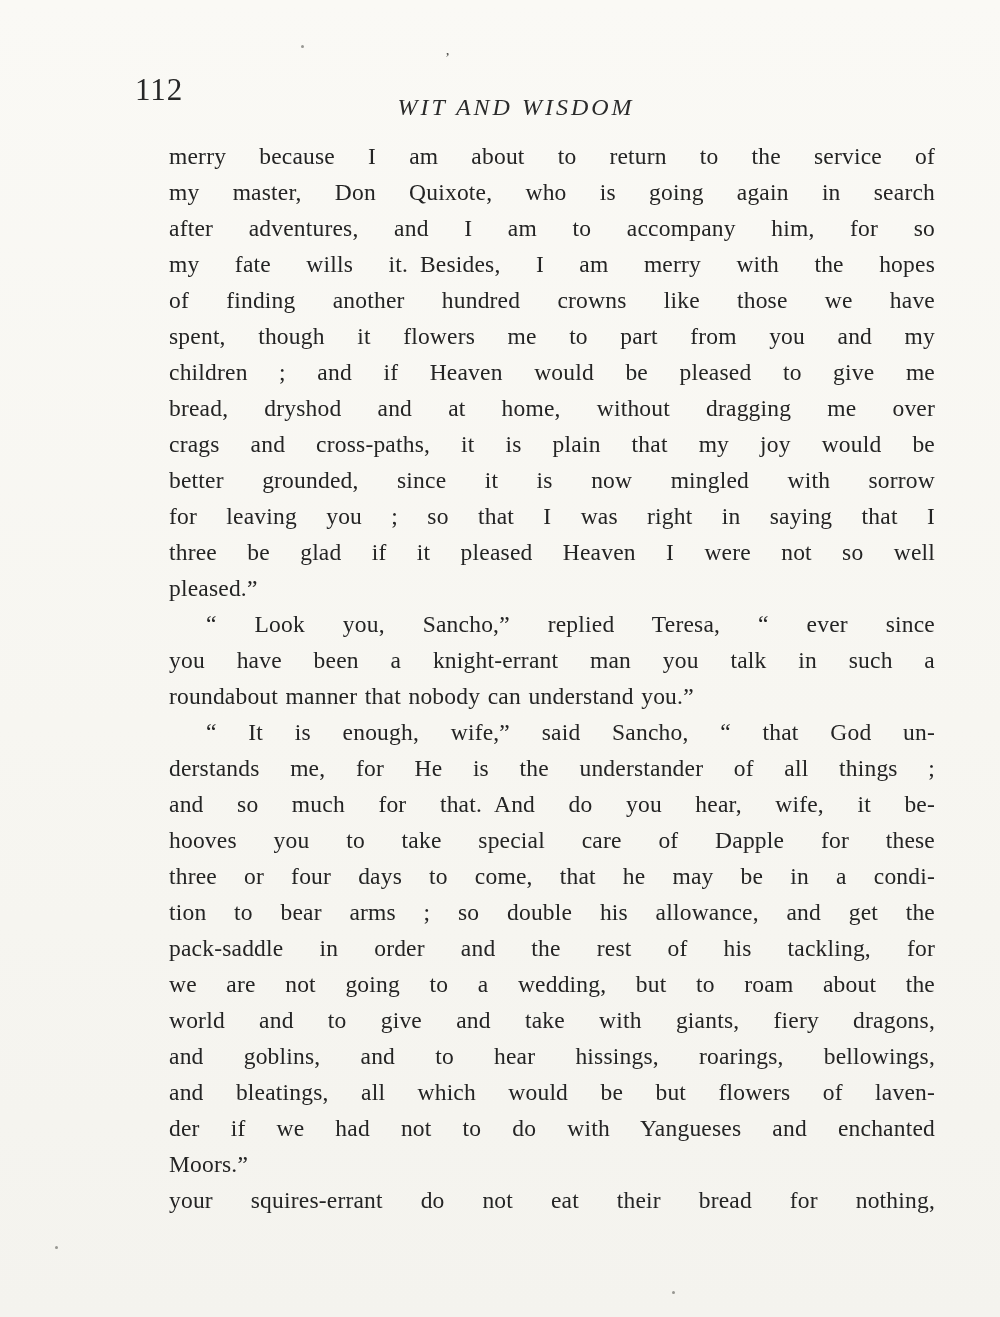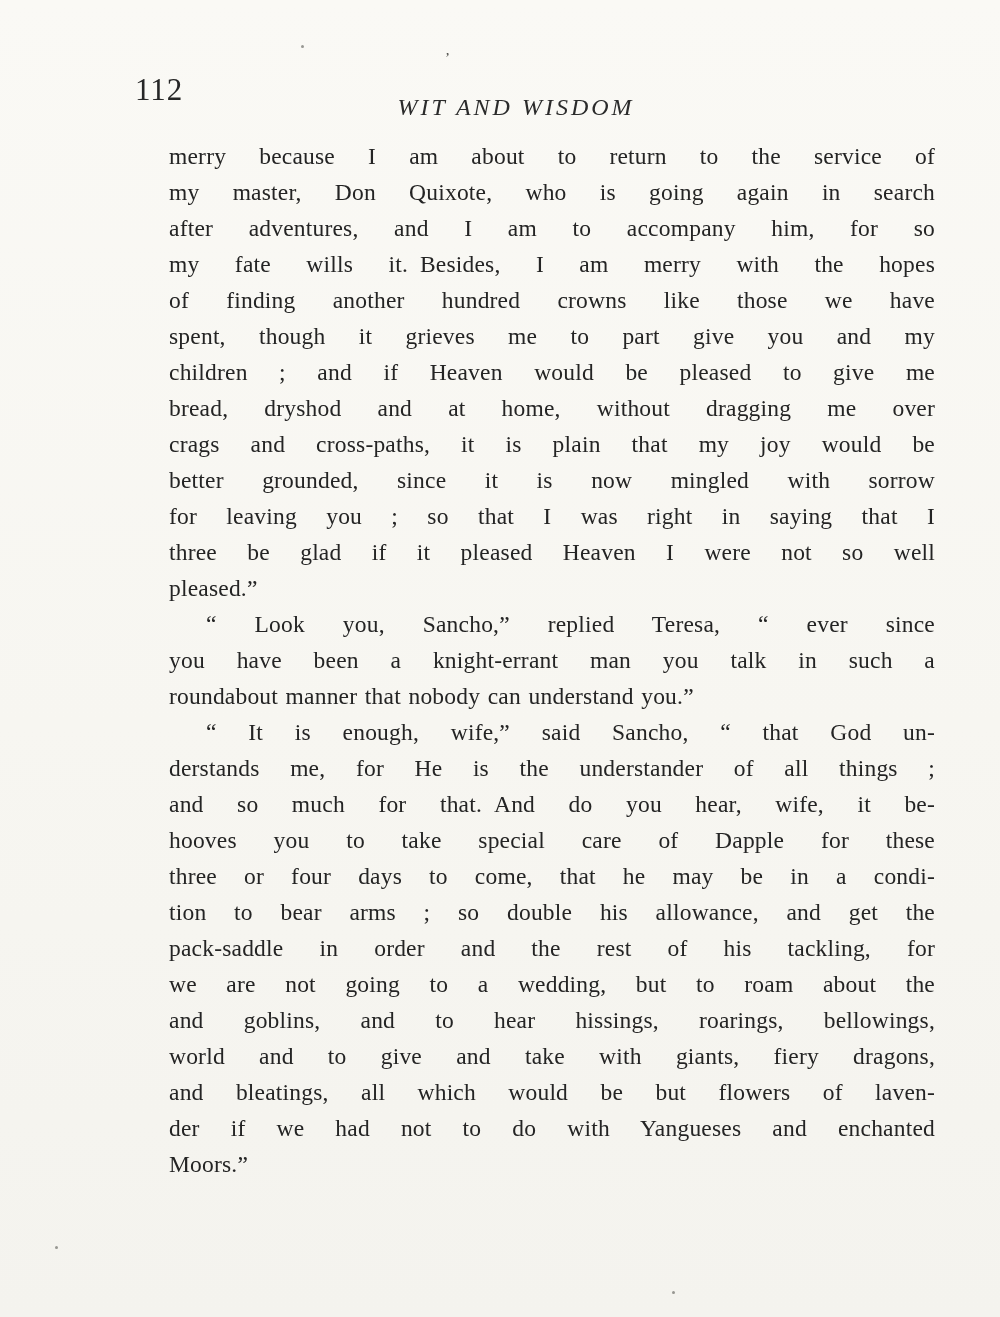--- a/index.html
+++ b/index.html
@@ -81,21 +81,21 @@
     <span class="running-title">WIT AND WISDOM</span>
   </div>
 
   <div class="text-block">
       <div class="paragraph">
         <div class="line">merry because I am about to return to the service of</div>
         <div class="line">my master, Don Quixote, who is going again in search</div>
         <div class="line">after adventures, and I am to accompany him, for so</div>
         <div class="line">my fate wills it. Besides, I am merry with the hopes</div>
         <div class="line">of finding another hundred crowns like those we have</div>
-        <div class="line">spent, though it grieves me to part give you and my</div>
+        <div class="line">spent, though it flowers me to part from you and my</div>
         <div class="line">children ; and if Heaven would be pleased to give me</div>
         <div class="line">bread, dryshod and at home, without dragging me over</div>
         <div class="line">crags and cross-paths, it is plain that my joy would be</div>
         <div class="line">better grounded, since it is now mingled with sorrow</div>
         <div class="line">for leaving you ; so that I was right in saying that I</div>
         <div class="line">three be glad if it pleased Heaven I were not so well</div>
         <div class="line last">pleased.”</div>
       </div>
       <div class="paragraph">
         <div class="line indent">“ Look you, Sancho,” replied Teresa, “ ever since</div>
@@ -104,27 +104,28 @@
       </div>
       <div class="paragraph">
         <div class="line indent">“ It is enough, wife,” said Sancho, “ that God un-</div>
         <div class="line">derstands me, for He is the understander of all things ;</div>
         <div class="line">and so much for that. And do you hear, wife, it be-</div>
         <div class="line">hooves you to take special care of Dapple for these</div>
         <div class="line">three or four days to come, that he may be in a condi-</div>
         <div class="line">tion to bear arms ; so double his allowance, and get the</div>
         <div class="line">pack-saddle in order and the rest of his tackling, for</div>
         <div class="line">we are not going to a wedding, but to roam about the</div>
+        <div class="line">world and to give and take with giants, fiery dragons,</div>
         <div class="line">and goblins, and to hear hissings, roarings, bellowings,</div>
-        <div class="line">world and to give and take with giants, fiery dragons,</div>
         <div class="line">and bleatings, all which would be but flowers of laven-</div>
         <div class="line">der if we had not to do with Yangueses and enchanted</div>
         <div class="line last">Moors.”</div>
       </div>
       <div class="paragraph">
+        <div class="line">your squires-errant do not eat their bread for nothing,</div>
       </div>
     </div>
 
   <div class="speck" style="left:301px; top:45px; width:3px; height:3px;"></div>
   <span class="artifact-apostrophe" style="left:445px; top:50px;">’</span>
   <div class="speck" style="left:55px; top:1246px; width:3px; height:3px;"></div>
   <div class="speck" style="left:672px; top:1291px; width:3px; height:3px;"></div>
 
 </div>
 

